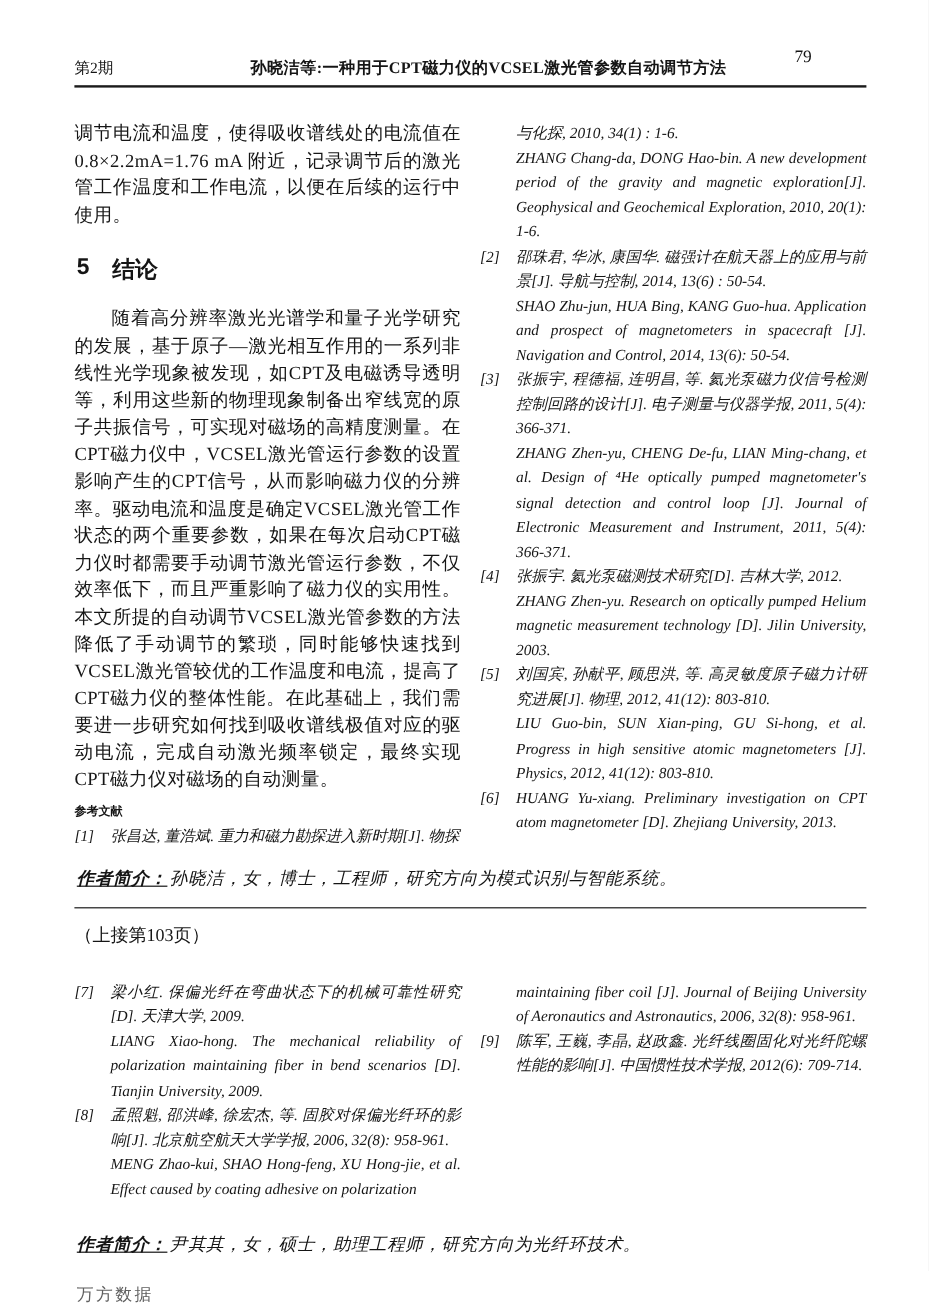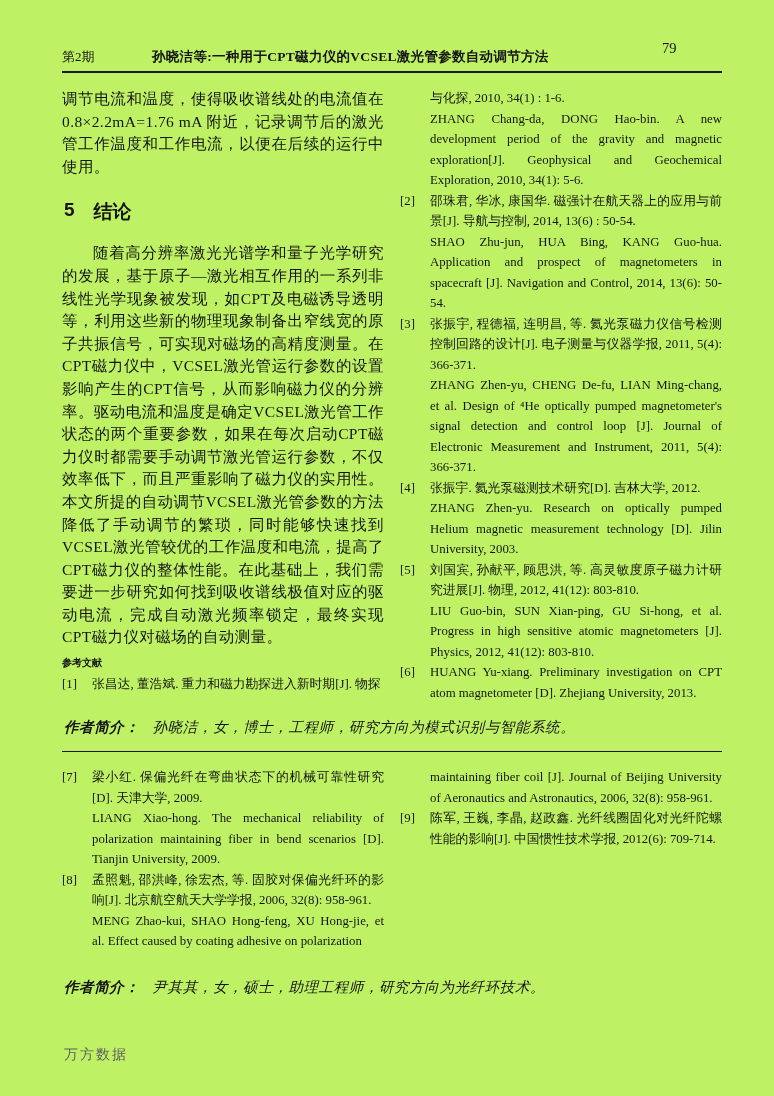--- a/index.html
+++ b/index.html
@@ -1,55 +1,55 @@
 <!DOCTYPE html>
 <html><head>
 <meta charset="utf-8">
 <style>
   html,body{margin:0;padding:0;background:#e8e8e8;}
   .page{
     position:relative;
     width:774px;height:1096px;
     margin:0 auto;
-    background:#bef264;
+    background:#ffffff;
     box-sizing:border-box;
     padding:40px 52px 0 62px;
     font-family:"Liberation Serif","DejaVu Serif",serif;
     color:#151515;
     overflow:hidden;
   }
   
   .hdr{display:flex;align-items:flex-start;height:26px;}
   .hdr-issue{font-size:13px;padding-top:8px;width:90px;}
-  .hdr-title{flex:1;text-align:left;font-size:13.5px;font-weight:bold;padding-top:8px;letter-spacing:.3px;}
+  .hdr-title{flex:1;text-align:center;font-size:13.5px;font-weight:bold;padding-top:8px;letter-spacing:.3px;}
   .hdr-page{width:60px;text-align:left;font-size:14.5px;padding-top:0;}
   .hdr-rule{border:0;border-top:2.4px solid #1b1b1b;margin:5px 0 0 0;}
   
-  .two-col{display:flex;gap:16px;margin-top:15px;}
+  .two-col{display:flex;gap:16px;margin-top:28px;}
   .col-l{width:322px;flex:none;}
   .col-r{flex:1;min-width:0;}
   .two-col.sec1{min-height:577px;}
   .two-col.sec2{min-height:196px;}
   
   .body-p{margin:0;font-size:15.5px;line-height:22.6px;text-align:justify;letter-spacing:.4px;}
   .body-p.ind{text-indent:2em;}
   .sec-h{display:flex;gap:19px;font-size:19px;font-weight:bold;margin:21px 0 17px 2px;
          font-family:"Liberation Sans","DejaVu Sans",sans-serif;}
   .refs-h{font-size:10px;font-weight:bold;margin:7px 0 4px 0;}
   
-  .ref{position:relative;padding-left:30px;font-size:12.8px;line-height:20.5px;}
+  .ref{position:relative;padding-left:30px;font-size:12.8px;line-height:20.5px;font-style:italic;}
   .ref .rn{position:absolute;left:0;top:0;}
   .ref .rt{margin:0;text-align:justify;}
   
   .bio{margin:15px 0 0 2px;font-size:14.5px;font-style:italic;letter-spacing:.6px;}
-  .bio b{font-weight:bold;margin-right:13px;}
+  .bio b{font-weight:bold;margin-right:2px;text-decoration:underline;}
   .sec-rule{border:0;border-top:1.6px solid #1b1b1b;margin:14px 0 0 0;}
   .cont-note{margin:13px 0 10px 0;font-size:15px;}
   
-  .wm{position:absolute;left:64px;bottom:32px;font-size:14px;color:#5f5f5f;
+  .wm{position:absolute;left:64px;bottom:8px;font-size:14px;color:#5f5f5f;
       font-family:"Liberation Sans","DejaVu Sans",sans-serif;letter-spacing:2px;margin-top:32px;}
 </style>
 </head>
 <body>
 
 <div class="page">
 
   <div class="hdr">
     <span class="hdr-issue">第2期</span>
     <span class="hdr-title">孙晓洁等:一种用于CPT磁力仪的VCSEL激光管参数自动调节方法</span>
@@ -73,21 +73,21 @@
 
       <div class="ref">
         <span class="rn">[1]</span>
         <p class="rt">张昌达, 董浩斌. 重力和磁力勘探进入新时期[J]. 物探</p>
       </div>
     </div>
 
     <div class="col-r">
       <div class="ref">
         <p class="rt">与化探, 2010, 34(1) : 1-6.</p>
-        <p class="rt">ZHANG Chang-da, DONG Hao-bin. A new development period of the gravity and magnetic exploration[J]. Geophysical and Geochemical Exploration, 2010, 34(1): 5-6.</p>
+        <p class="rt">ZHANG Chang-da, DONG Hao-bin. A new development period of the gravity and magnetic exploration[J]. Geophysical and Geochemical Exploration, 2010, 20(1): 1-6.</p>
       </div>
       <div class="ref">
         <span class="rn">[2]</span>
         <p class="rt">邵珠君, 华冰, 康国华. 磁强计在航天器上的应用与前景[J]. 导航与控制, 2014, 13(6) : 50-54.</p>
         <p class="rt">SHAO Zhu-jun, HUA Bing, KANG Guo-hua. Application and prospect of magnetometers in spacecraft [J]. Navigation and Control, 2014, 13(6): 50-54.</p>
       </div>
       <div class="ref">
         <span class="rn">[3]</span>
         <p class="rt">张振宇, 程德福, 连明昌, 等. 氦光泵磁力仪信号检测控制回路的设计[J]. 电子测量与仪器学报, 2011, 5(4): 366-371.</p>
         <p class="rt">ZHANG Zhen-yu, CHENG De-fu, LIAN Ming-chang, et al. Design of ⁴He optically pumped magnetometer's signal detection and control loop [J]. Journal of Electronic Measurement and Instrument, 2011, 5(4): 366-371.</p>
@@ -108,20 +108,21 @@
       </div>
     </div>
   </div>
 
   <p class="bio">
     <b>作者简介：</b><span>孙晓洁，女，博士，工程师，研究方向为模式识别与智能系统。</span>
   </p>
 
   <hr class="sec-rule">
 
+  <p class="cont-note">（上接第103页）</p>
 
   <div class="two-col sec2">
 
     <div class="col-l">
       <div class="ref">
         <span class="rn">[7]</span>
         <p class="rt">梁小红. 保偏光纤在弯曲状态下的机械可靠性研究[D]. 天津大学, 2009.</p>
         <p class="rt">LIANG Xiao-hong. The mechanical reliability of polarization maintaining fiber in bend scenarios [D]. Tianjin University, 2009.</p>
       </div>
       <div class="ref">

